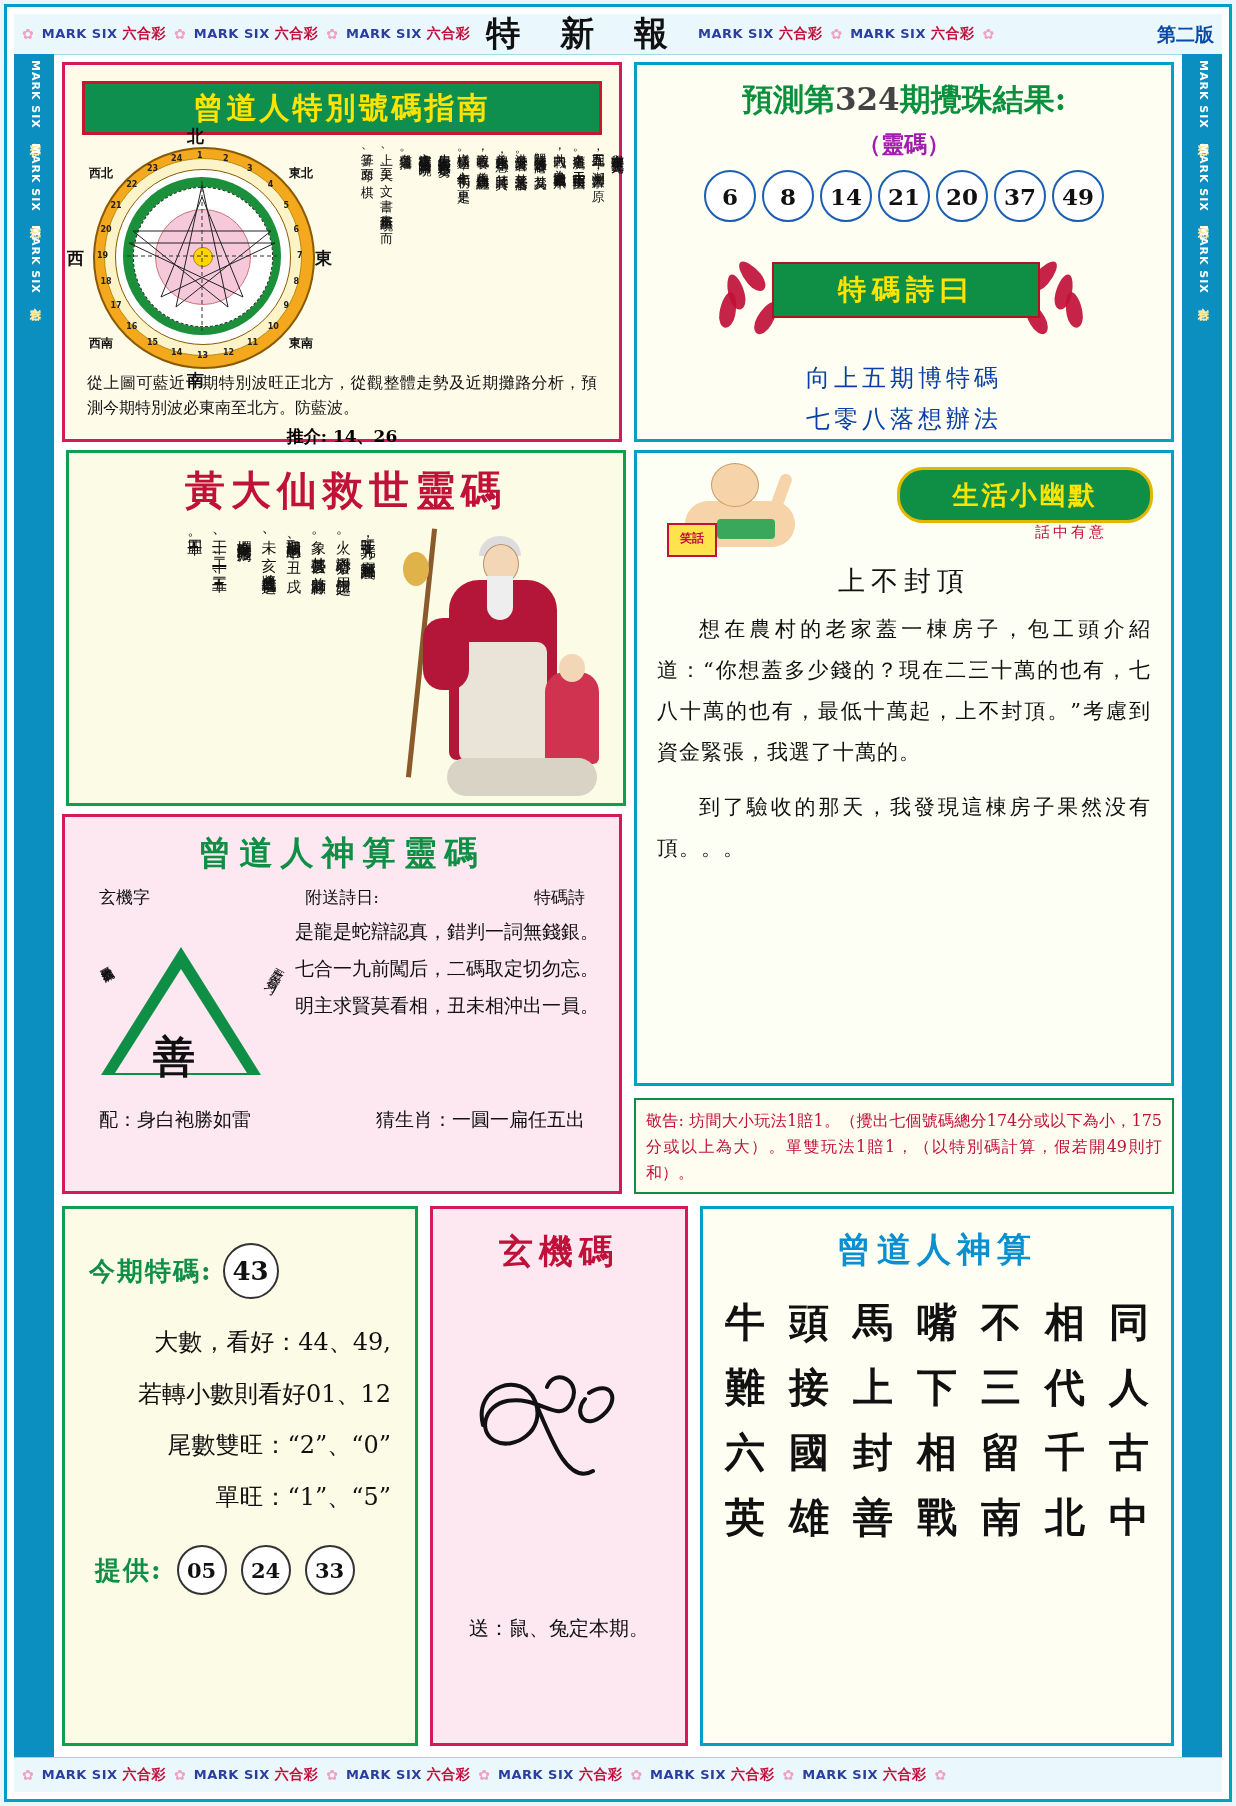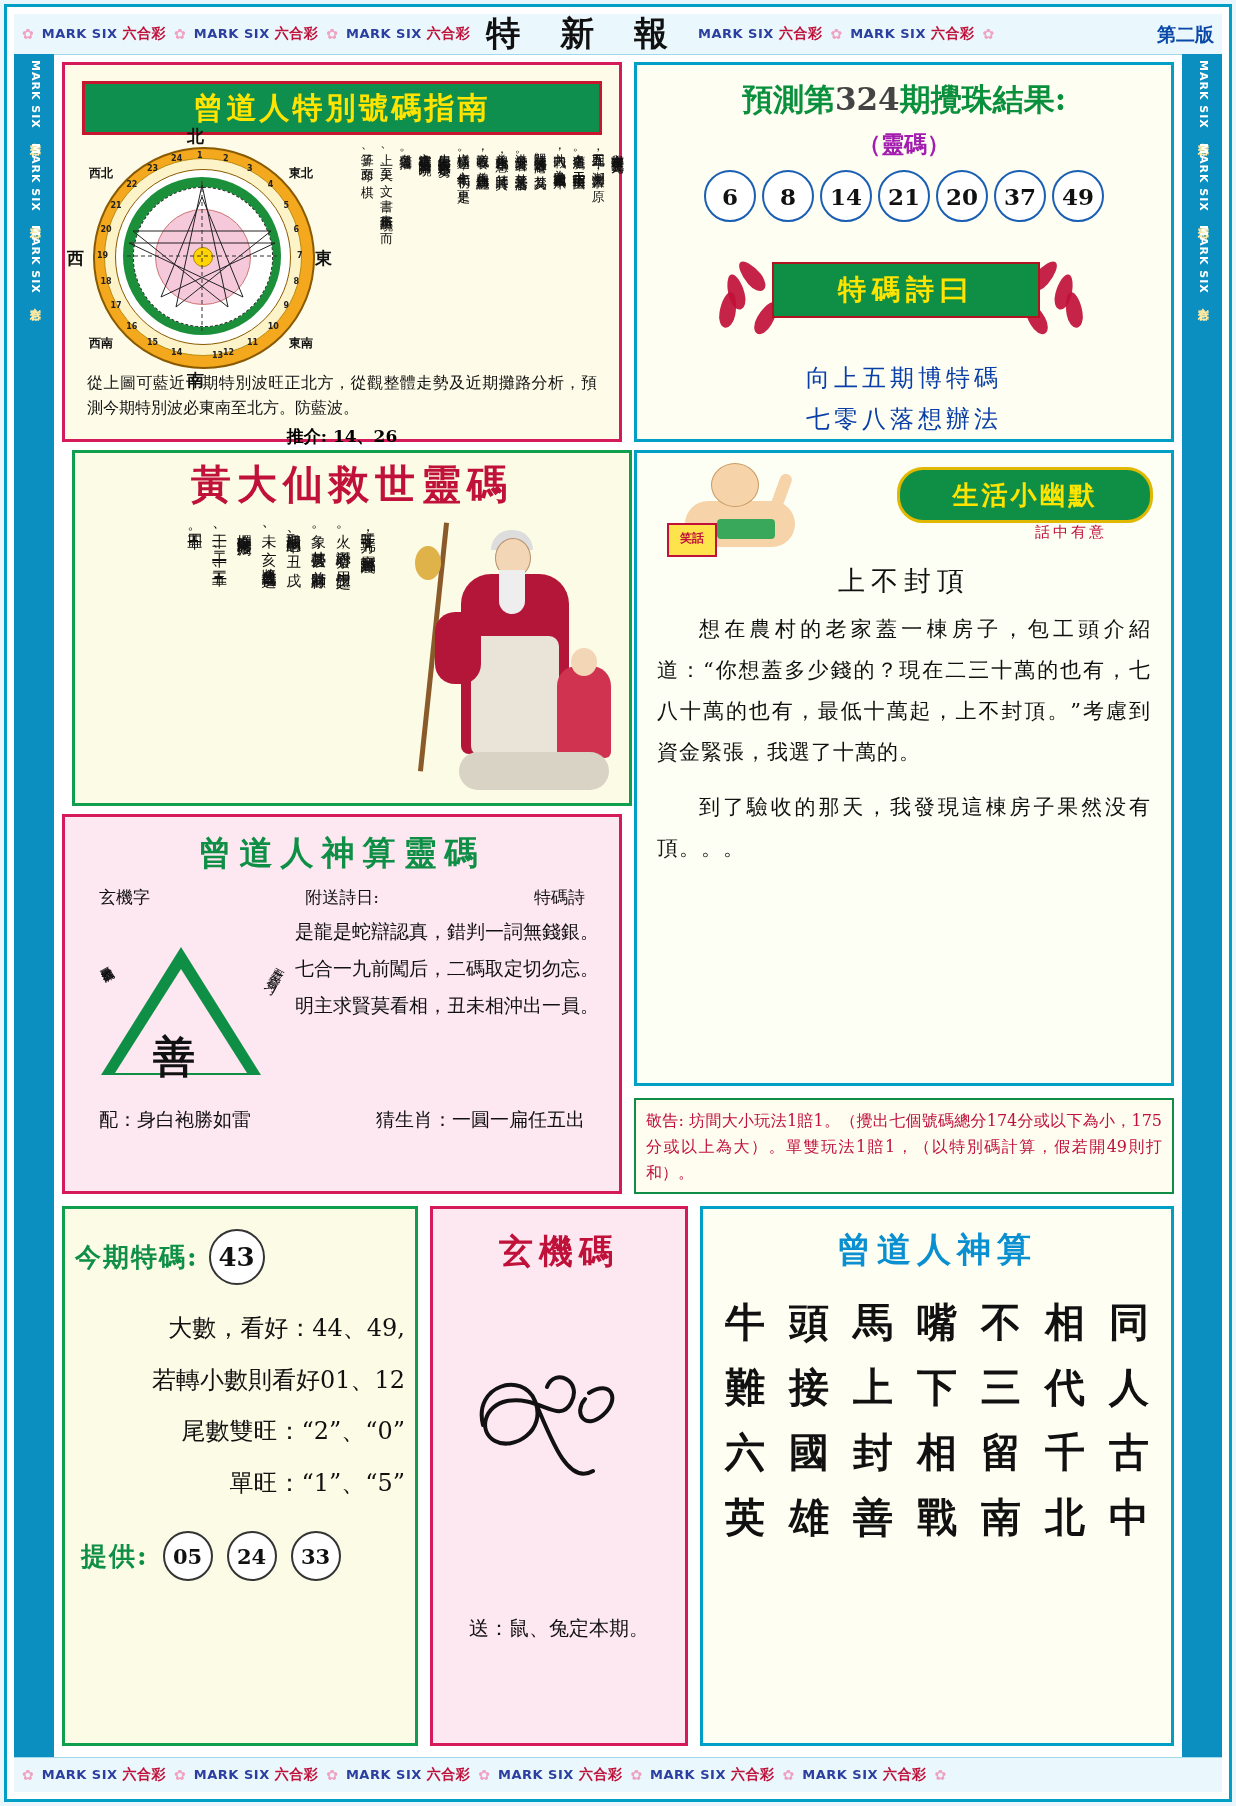--- a/index.html
+++ b/index.html
@@ -185,22 +185,23 @@
     border-radius:50% 50% 50% 50%/60% 60% 40% 40%;
     opacity:.92;
   }
   .fc-poem{
     margin-top:22px;text-align:center;
     font-family:"DejaVu Serif","Liberation Serif",serif;
     font-size:24px;line-height:1.7;color:#0a3fa8;letter-spacing:4px;
   }
   
   #p-wong{
-    left:16px;top:392px;width:560px;height:356px;
+    left:10px;top:392px;width:560px;height:356px;
     border:3px solid #0f9f4f;background:#fcfbe6;
+    padding:6px;
   }
   .wong-title{
     text-align:center;
     font-family:"DejaVu Serif","Liberation Serif",serif;
     font-size:40px;font-weight:bold;color:#c0113a;letter-spacing:6px;
     margin-top:4px;
   }
   .wong-body{
     position:relative;height:282px;margin-top:4px;
   }
@@ -319,21 +320,21 @@
     padding:8px 10px;
   }
   .notice-text{
     font-family:"DejaVu Serif","Liberation Serif",serif;
     font-size:16px;line-height:1.62;color:#c0113a;text-align:justify;
   }
   
   #p-special{
     left:6px;top:1148px;width:356px;height:540px;
     border:3px solid #0f9f4f;background:#fcfbe6;
-    padding:10px;
+    padding:24px;
   }
   .sp-head{
     display:flex;align-items:center;gap:10px;margin-top:10px;
     font-family:"DejaVu Serif","Liberation Serif",serif;
   }
   .sp-head .lbl{font-size:26px;font-weight:bold;color:#0f8f46;letter-spacing:2px;}
   .sp-head .ball{width:52px;height:52px;font-size:26px;border:2px solid #333;}
   .sp-lines{
     margin-top:18px;
     font-family:"DejaVu Serif","Liberation Serif",serif;
@@ -487,21 +488,21 @@
               <span style="left: 154px; top: 17.3975px;">3</span>
               <span style="left: 174.711px; top: 33.2893px;">4</span>
               <span style="left: 190.603px; top: 54px;">5</span>
               <span style="left: 200.593px; top: 78.1181px;">6</span>
               <span style="left: 204px; top: 104px;">7</span>
               <span style="left: 200.593px; top: 129.882px;">8</span>
               <span style="left: 190.603px; top: 154px;">9</span>
               <span style="left: 174.711px; top: 174.711px;">10</span>
               <span style="left: 154px; top: 190.603px;">11</span>
               <span style="left: 129.882px; top: 200.593px;">12</span>
-              <span style="left: 104px; top: 204px; margin-left: 15px;">13</span>
+              <span style="left: 104px; top: 204px;">13</span>
               <span style="left: 78.1181px; top: 200.593px;">14</span>
               <span style="left: 54px; top: 190.603px;">15</span>
               <span style="left: 33.2893px; top: 174.711px;">16</span>
               <span style="left: 17.3975px; top: 154px;">17</span>
               <span style="left: 7.40742px; top: 129.882px;">18</span>
               <span style="left: 4px; top: 104px;">19</span>
               <span style="left: 7.40742px; top: 78.1181px;">20</span>
               <span style="left: 17.3975px; top: 54px;">21</span>
               <span style="left: 33.2893px; top: 33.2893px;">22</span>
               <span style="left: 54px; top: 17.3975px;">23</span>

